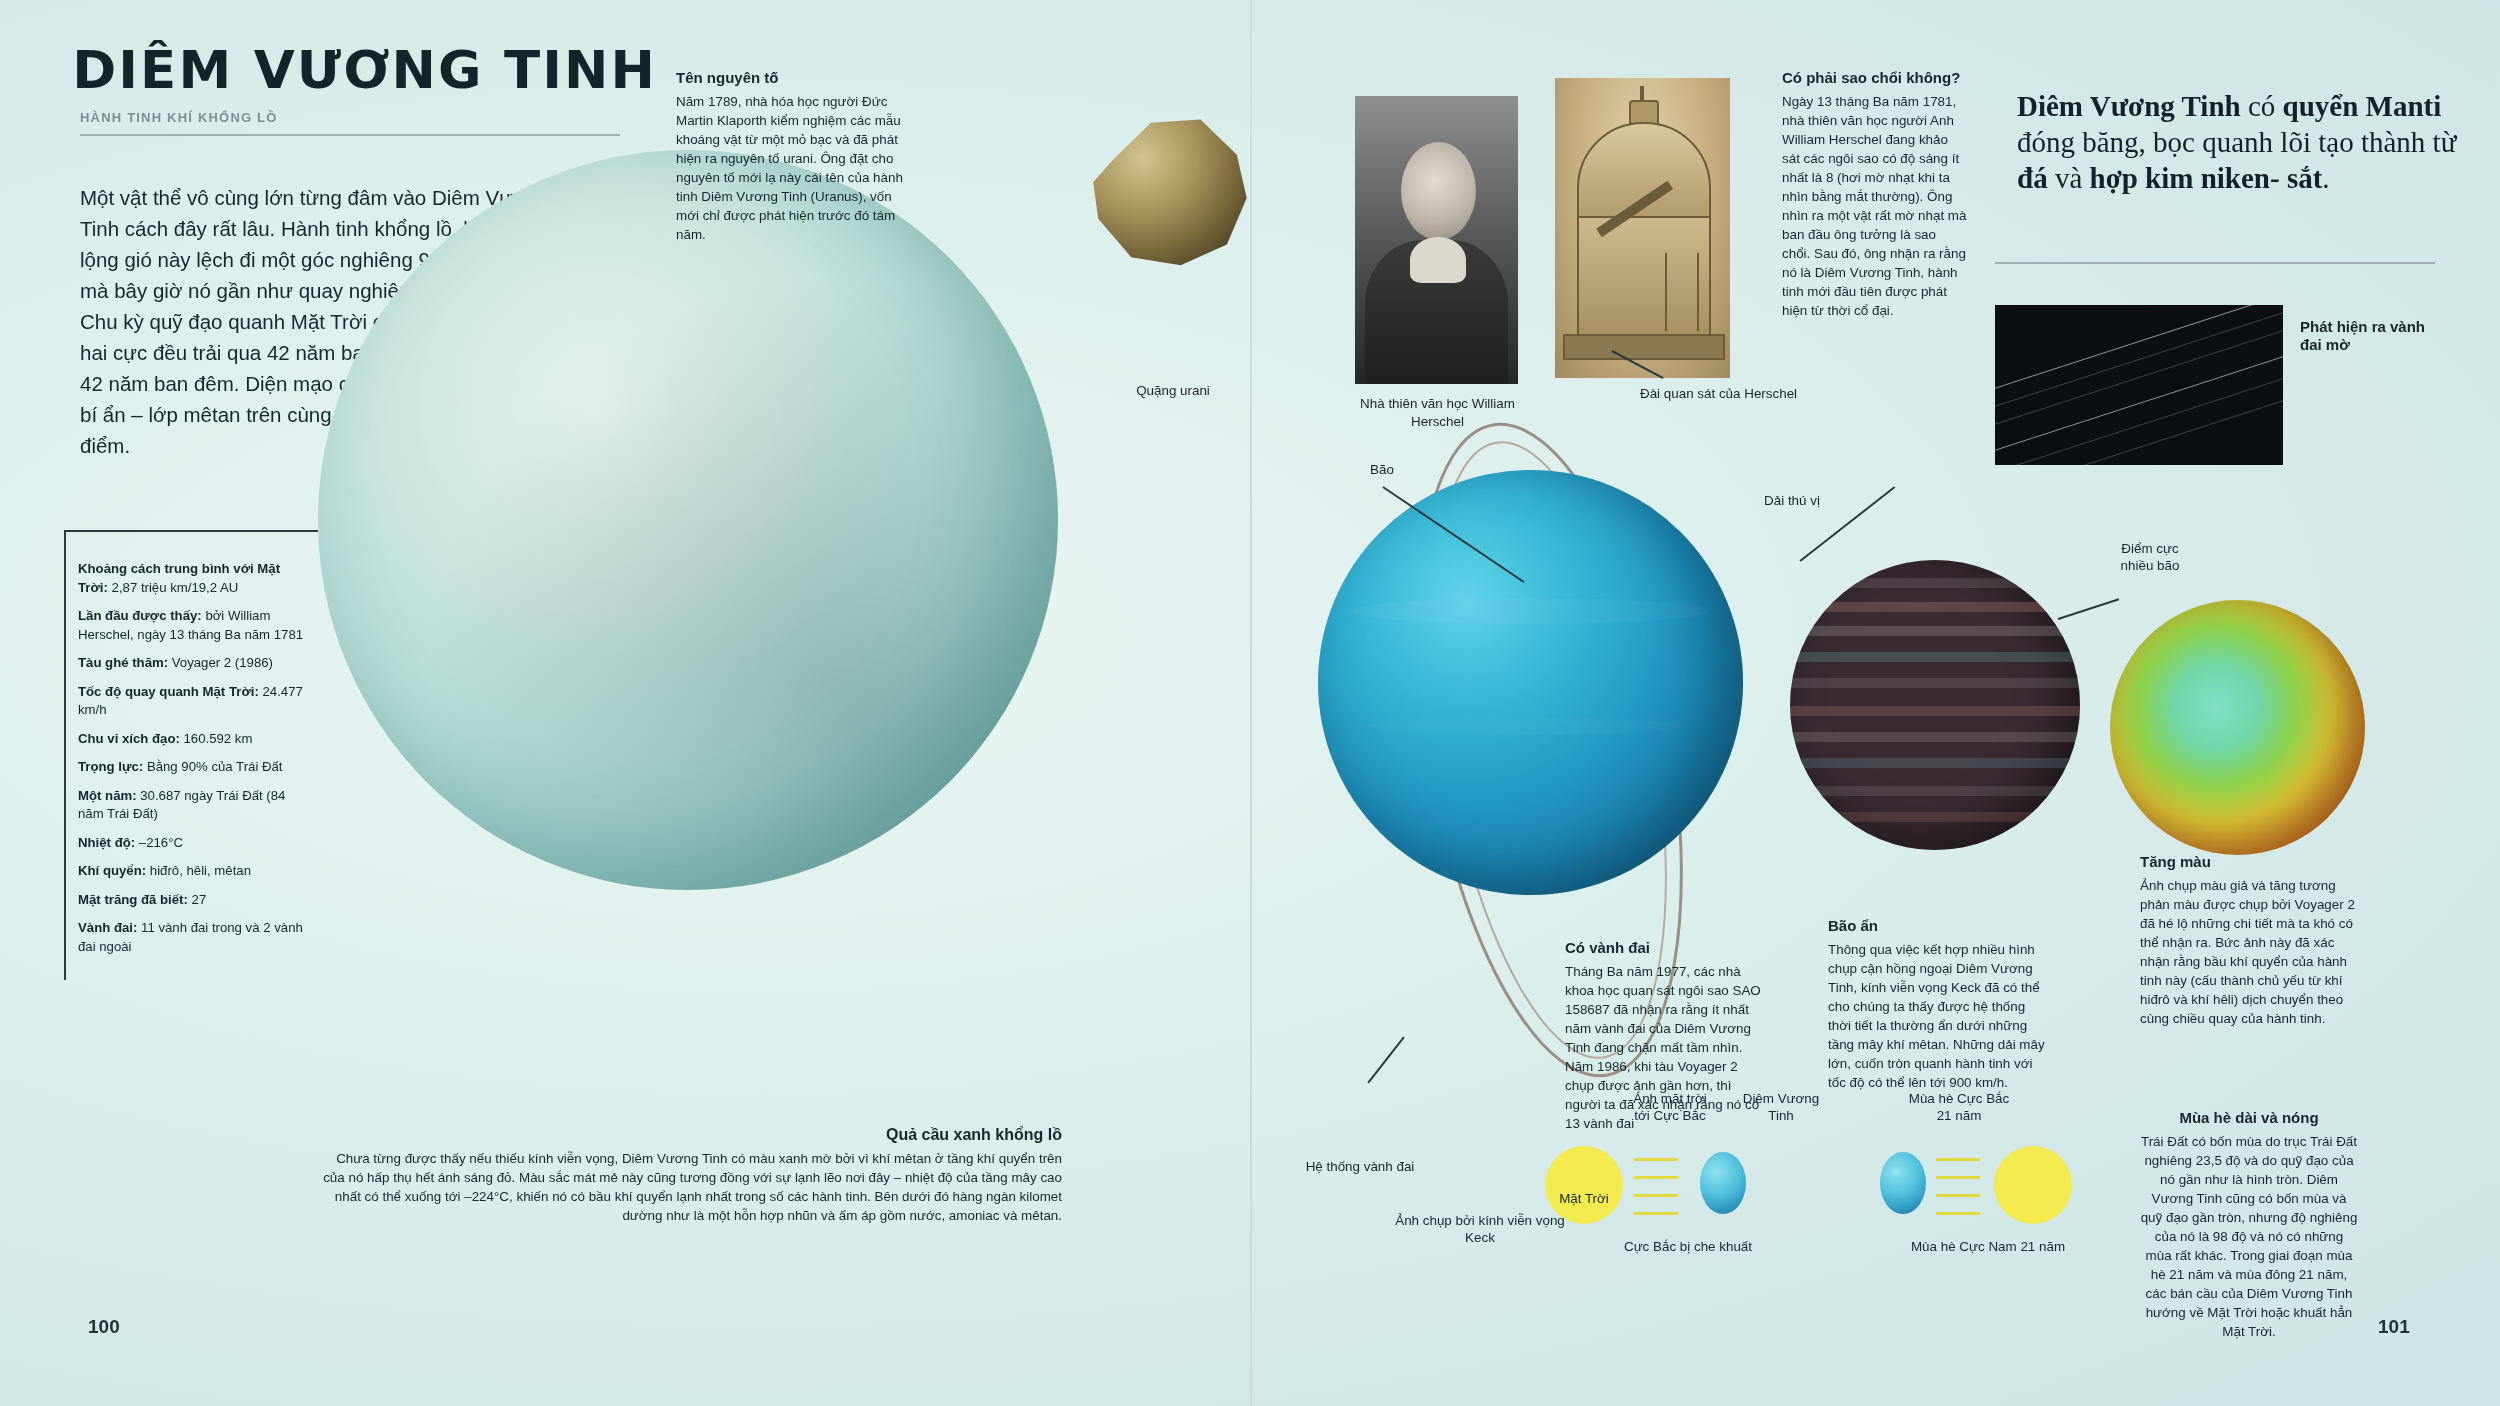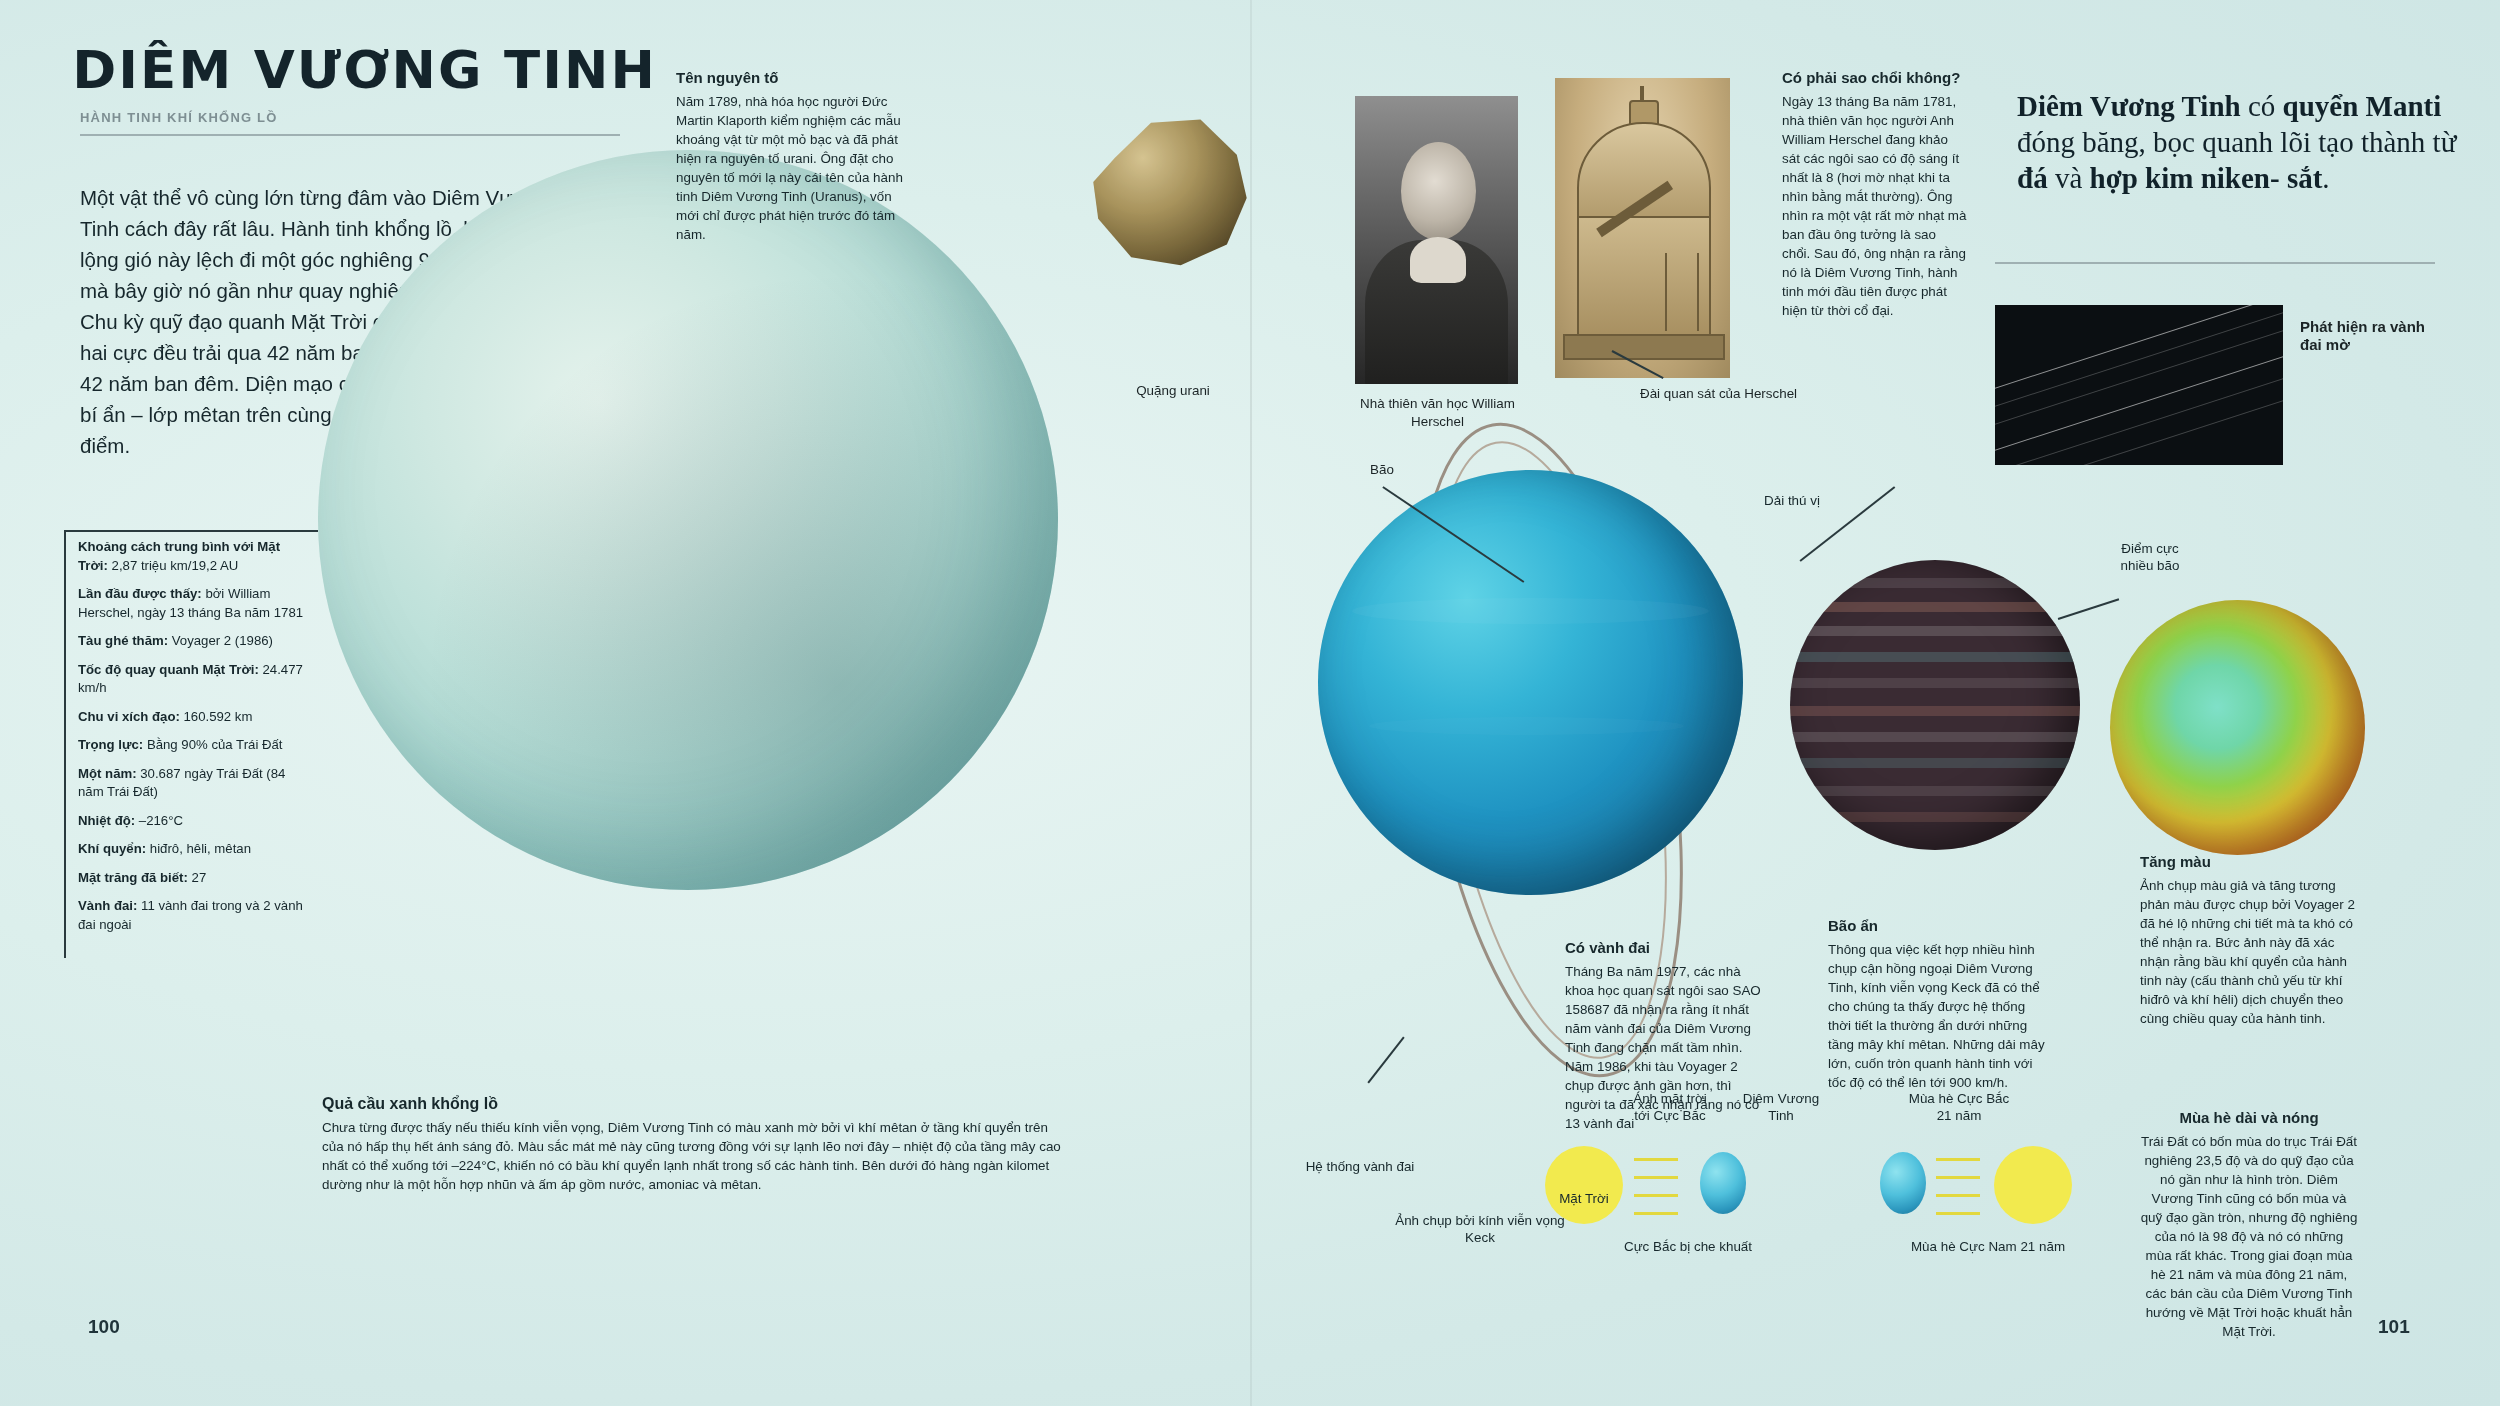--- a/index.html
+++ b/index.html
@@ -43,21 +43,21 @@
   .intro {
     position:absolute; left:80px; top:182px; width:505px;
     font-size:20.5px; line-height:31px; color:#16272c;
   }
 
   
   .factbox {
     position:absolute; left:64px; top:530px; width:230px;
     border-top:2px solid #2a3a3e;
     border-left:2px solid #2a3a3e;
-    padding:6px 10px 14px 12px;
+    padding:28px 10px 14px 12px;
     font-size:13.2px; line-height:18.5px;
     color:#16272c;
   }
   .factbox .row { margin-bottom:10px; }
   .factbox b { font-weight:bold; }
 
   
   .planet-big {
     position:absolute; left:318px; top:150px; width:740px; height:740px;
     border-radius:50%;
@@ -66,22 +66,22 @@
     box-shadow: inset -40px -30px 90px rgba(20,70,75,0.25);
   }
   .planet-big::after {
     content:"";
     position:absolute; inset:0; border-radius:50%;
     background:radial-gradient(circle at 70% 72%, rgba(20,60,65,0.22) 0%, rgba(20,60,65,0.0) 55%);
   }
 
   
   .cap-bigplanet {
-    position:absolute; left:322px; top:1094px; width:740px;
-    font-size:13.4px; line-height:19px; color:#17282c;
+    position:absolute; left:322px; top:1125px; width:740px;
+    font-size:13.4px; line-height:19px; color:#17282c;text-align:right;
   }
   .cap-bigplanet .h { font-weight:bold; font-size:16px; display:block; margin-bottom:5px; }
 
   
   .col { position:absolute; font-size:13.4px; line-height:19px; color:#17282c; }
   .col .h { font-weight:bold; font-size:15px; display:block; margin-bottom:5px; }
 
   .ten-nguyen-to { left:676px; top:68px; width:230px; }
 
   .urani-rock {

